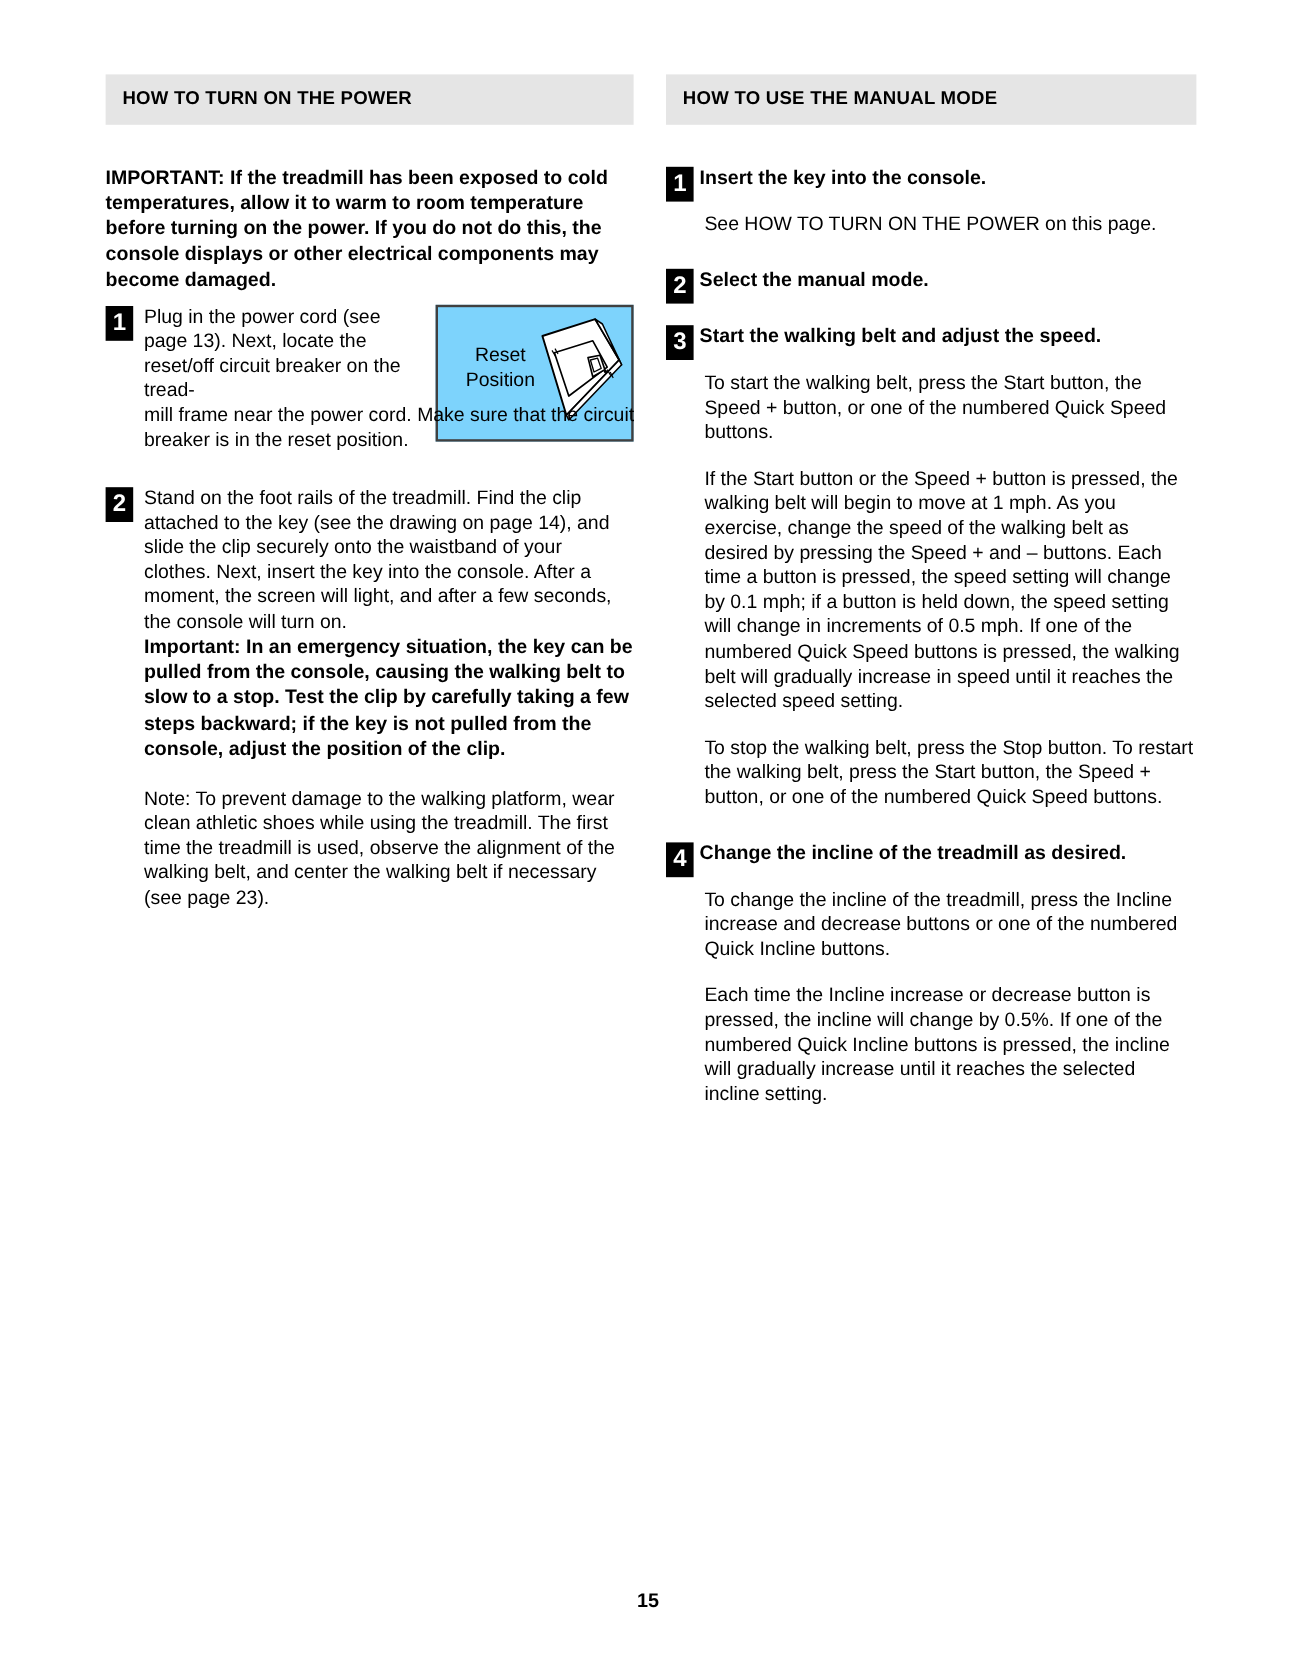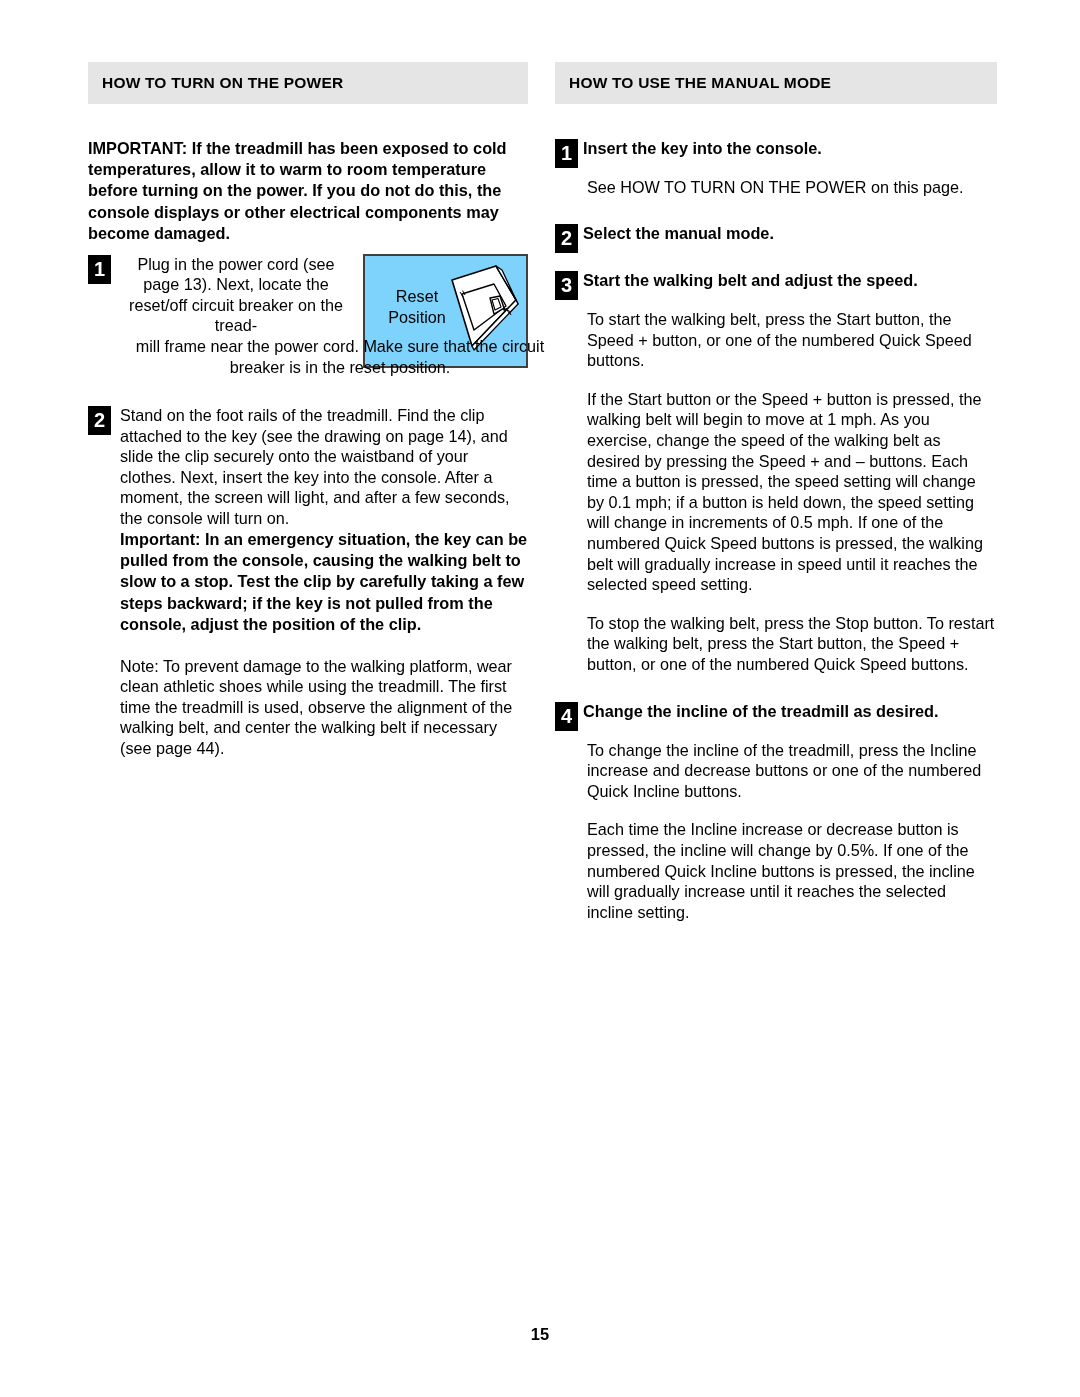--- a/index.html
+++ b/index.html
@@ -89,21 +89,20 @@
     line-height: 29px;
     text-align: center;
     font-family: "Liberation Sans", sans-serif;
   }
   .step .step-body {
     padding-left: 32px;
   }
 
   .hang {
     padding-left: 32px;
-    text-align: center;
   }
 
   .para-gap {
     margin-top: 20px;
   }
 
   .step-title {
     font-weight: bold;
     font-size: 16.3px;
     line-height: 21px;
@@ -218,21 +217,21 @@
             <p class="body-text">mill frame near the power cord. Make sure that the circuit breaker is in the reset position.</p>
           </div>
         </div>
       </div>
 
       <div class="step" style="margin-top:28px;">
         <div class="badge">2</div>
         <div class="step-body">
           <p class="body-text">Stand on the foot rails of the treadmill. Find the clip attached to the key (see the drawing on page 14), and slide the clip securely onto the waistband of your clothes. Next, insert the key into the console. After a moment, the screen will light, and after a few seconds, the console will turn on.</p>
           <p class="bold-block" style="margin-top:0; margin-bottom:0;">Important: In an emergency situation, the key can be pulled from the console, causing the walking belt to slow to a stop. Test the clip by carefully taking a few steps backward; if the key is not pulled from the console, adjust the position of the clip.</p>
-          <p class="body-text para-gap">Note: To prevent damage to the walking platform, wear clean athletic shoes while using the treadmill. The first time the treadmill is used, observe the alignment of the walking belt, and center the walking belt if necessary (see page 44).</p>
+          <p class="body-text para-gap">Note: To prevent damage to the walking platform, wear clean athletic shoes while using the treadmill. The first time the treadmill is used, observe the alignment of the walking belt, and center the walking belt if necessary (see page 23).</p>
         </div>
       </div>
 
     </div>
 
     <div class="column right">
 
       <div class="section-header">HOW TO USE THE MANUAL MODE</div>
 
       <div class="step" style="margin-bottom:26px;">

